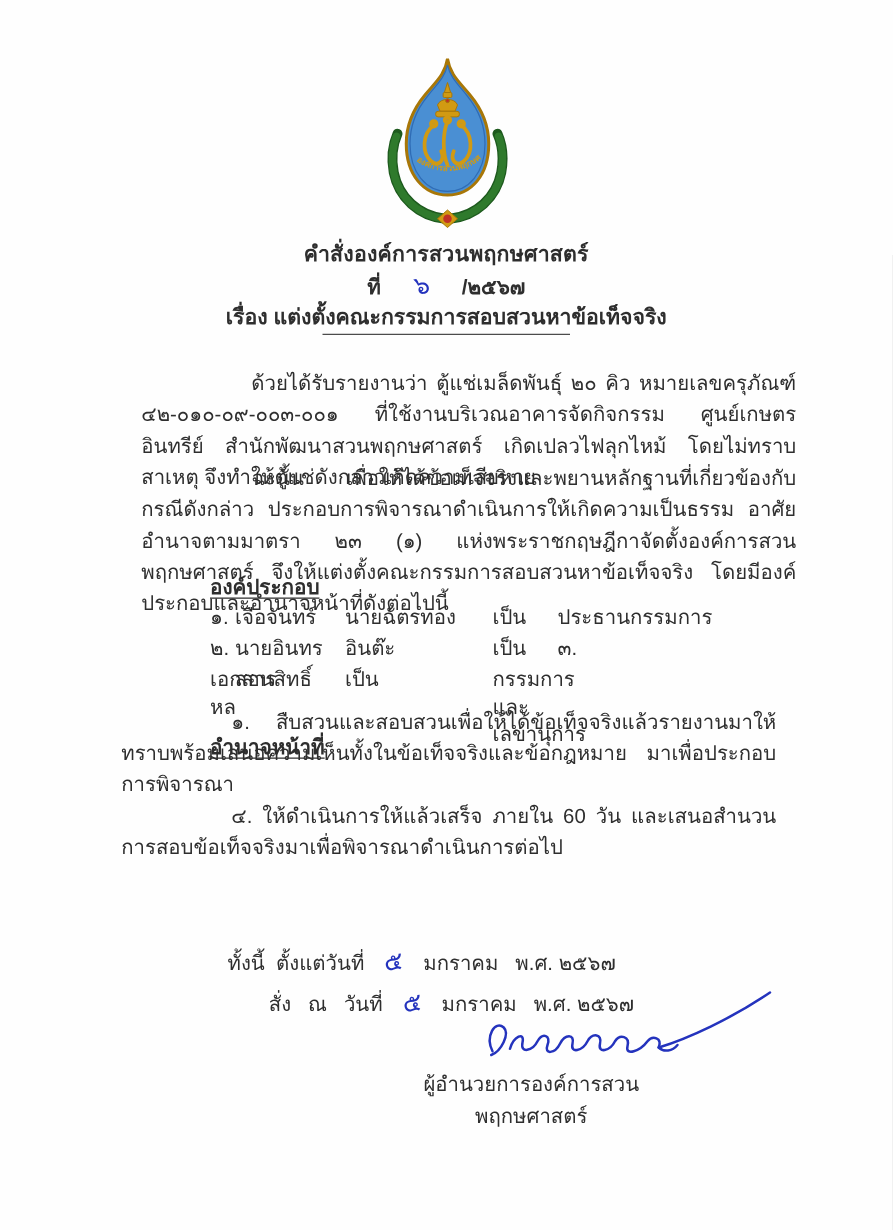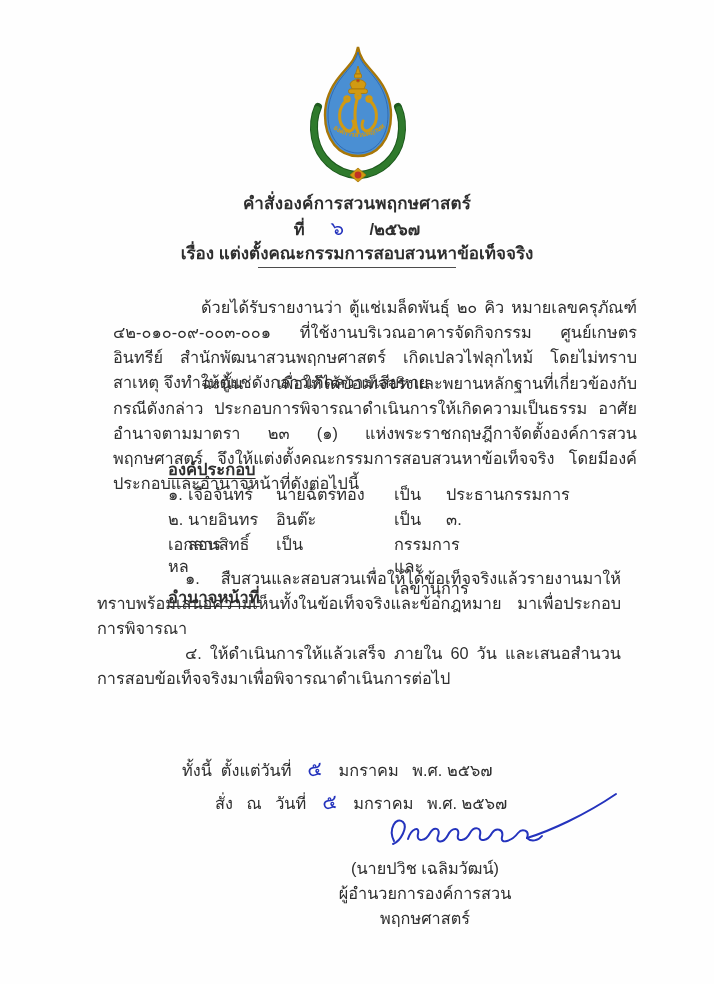--- a/index.html
+++ b/index.html
@@ -155,17 +155,16 @@
       <g fill="none" stroke="#2433bd" stroke-width="2" stroke-linecap="round" stroke-linejoin="round">
         <path d="M14,52 C8,40 16,27 23,33 C28,38 21,52 13,55"></path>
         <path d="M28,50 C31,40 40,36 38,45 C36,54 46,52 50,44 C54,37 61,39 58,47 C55,55 64,54 68,46 C72,38 80,38 78,46 C76,54 86,52 90,44 C94,37 102,38 100,46 C98,54 108,52 112,44 C116,38 124,40 122,48 C120,56 132,52 138,44 C142,39 150,41 147,49"></path>
         <path d="M147,49 C170,42 205,26 236,5"></path>
         <path d="M147,49 C151,53 158,52 162,47"></path>
       </g>
     </svg>
   </div>
 
   <div class="abs sig-block" style="left:295px;top:856px;width:260px;">
-    <div>(นายปวิช  เฉลิมวัฒน์)</div>
     <div>ผู้อำนวยการองค์การสวนพฤกษศาสตร์</div>
   </div>
 
 </div>
 
 </body></html>

